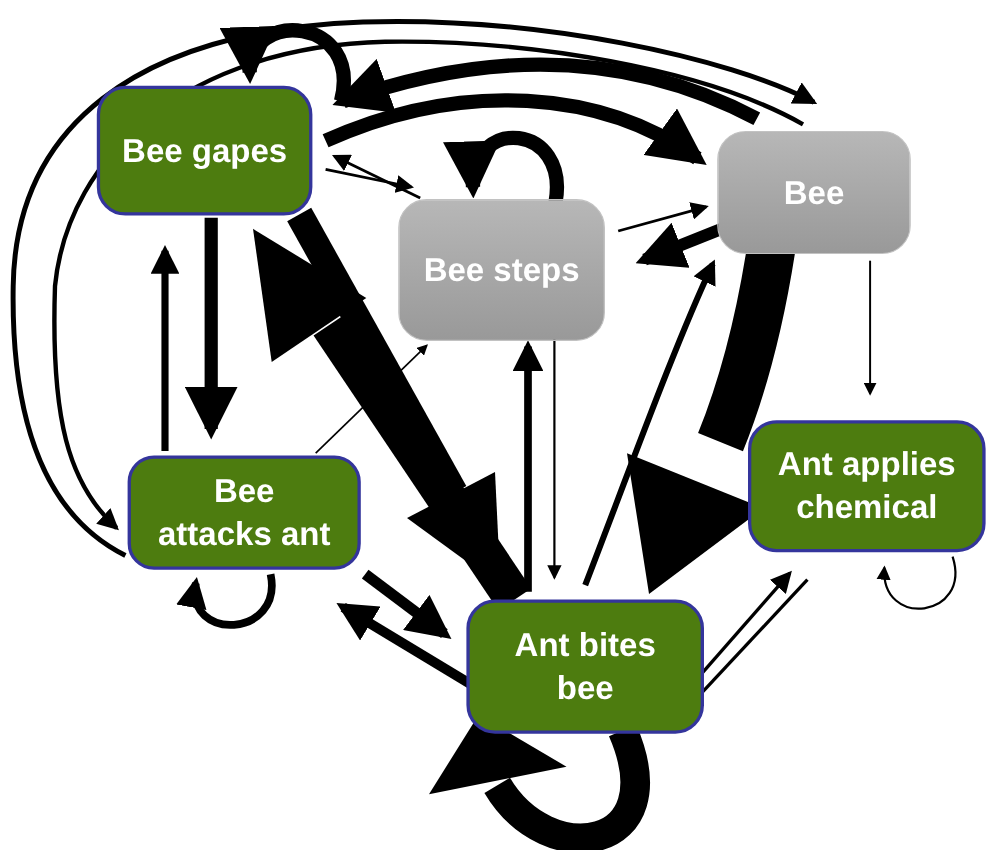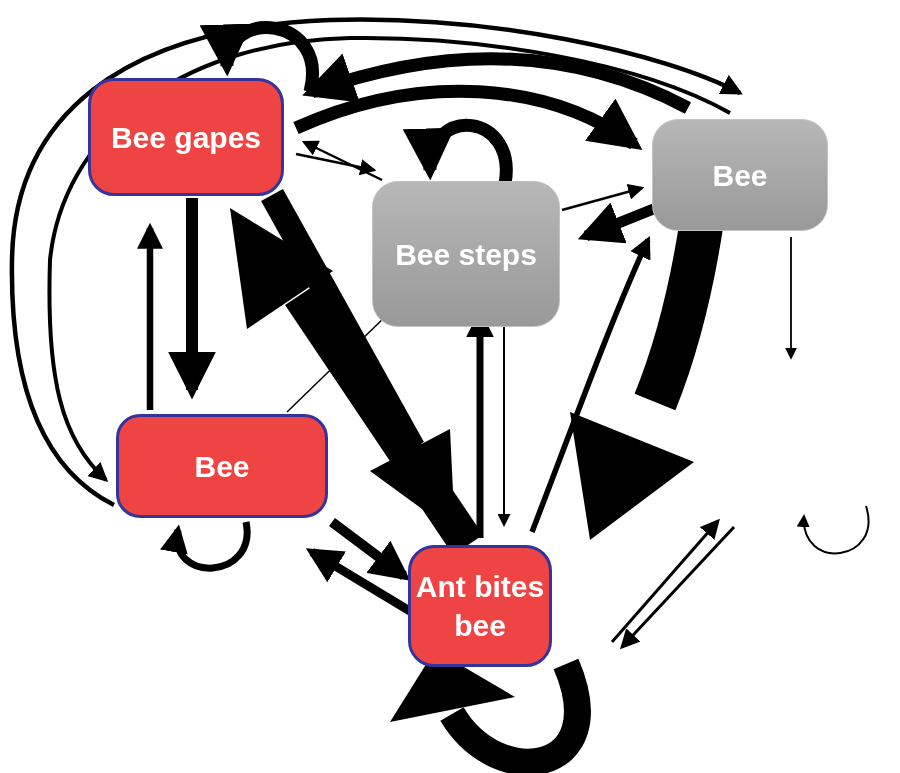--- a/index.html
+++ b/index.html
@@ -20,33 +20,33 @@
     justify-content:center;
     text-align:center;
     color:#ffffff;
     font-weight:700;
     font-size:30px;
     line-height:39px;
     border-radius:26px;
     box-sizing:border-box;
   }
   .navy{
-    background:#ef4444;
+    background:#4d7c0f;
     border:3px solid #34359c;
   }
   .gray{
     background:linear-gradient(#b7b7b7,#999999);
     border:1px solid #c2c2c2;
   }
   #node-bee-gapes-at-ant   {left:88px;  top:78px;  width:196px; height:118px;}
-  #node-bee-steps-on-ant   {left:372px; top:181px; width:188px; height:146px;}
+  #node-bee-steps-on-ant   {left:362px; top:181px; width:188px; height:129px;}
   #node-bee-feeds          {left:652px; top:119px; width:176px; height:112px;}
   #node-bee-attacks-ant    {left:116px; top:414px; width:212px; height:104px; border-radius:24px;}
   #node-ant-applies-chemical{left:680px; top:382px; width:216px; height:120px;}
-  #node-ant-bites-bee      {left:408px; top:545px; width:144px; height:122px;}
+  #node-ant-bites-bee      {left:424px; top:545px; width:216px; height:122px;}
 </style>
 </head>
 <body>
 
 <div id="canvas">
 
   <svg id="arrows" width="900" height="773" viewBox="0 0 900 773" fill="none" stroke="#000000">
     <defs>
       <marker id="mThin" viewBox="0 0 10 10" markerWidth="6.5" markerHeight="6.5" refX="8.5" refY="5" orient="auto" markerUnits="strokeWidth">
         <path d="M0,0 L10,5 L0,10 Z" fill="#000000" stroke="none"></path>
@@ -115,21 +115,26 @@
   <div class="node gray" id="node-bee-steps-on-ant">
     <span>Bee steps</span>
   </div>
 
   <div class="node gray" id="node-bee-feeds">
     <span>Bee</span>
   </div>
 
   <div class="node navy" id="node-bee-attacks-ant">
     <span>Bee</span>
+    <span>attacks ant</span>
   </div>
 
+  <div class="node navy" id="node-ant-applies-chemical">
+    <span>Ant applies</span>
+    <span>chemical</span>
+  </div>
 
   <div class="node navy" id="node-ant-bites-bee">
     <span>Ant bites</span>
     <span>bee</span>
   </div>
 
 </div>
 
 </body></html>

